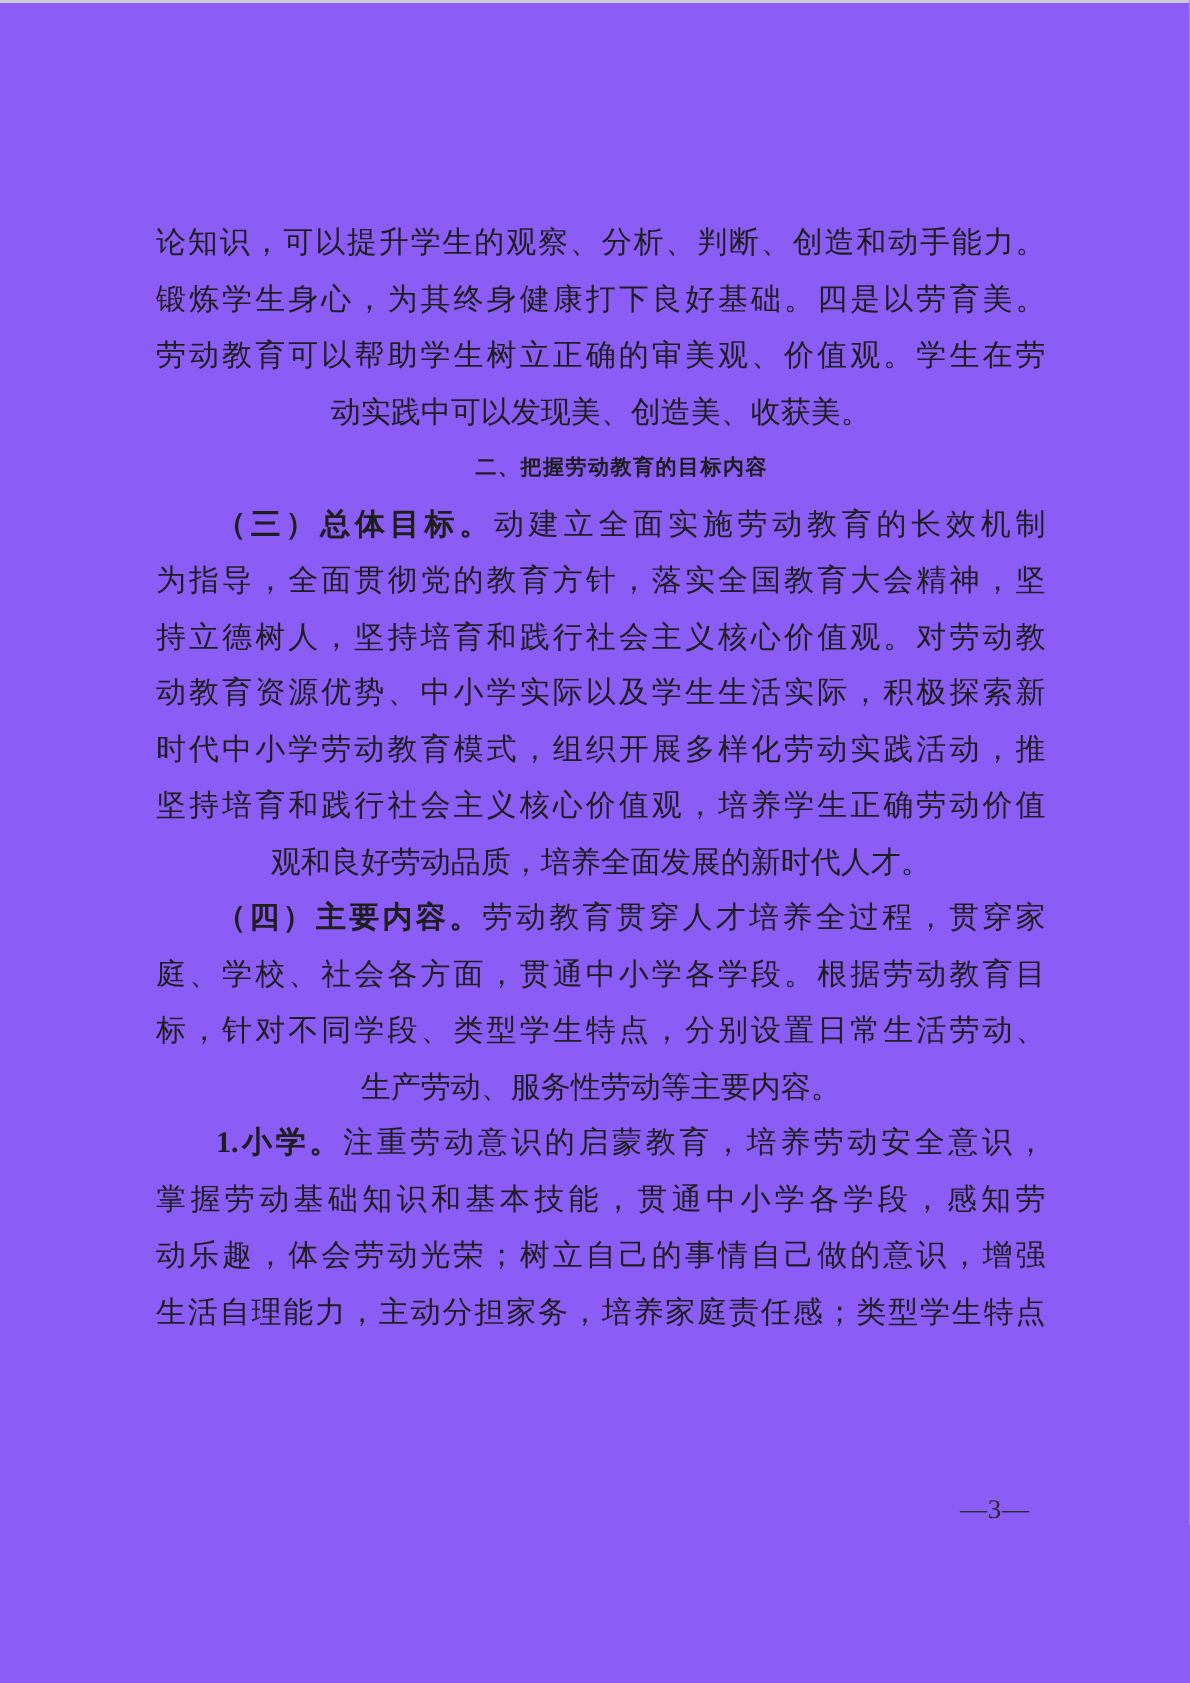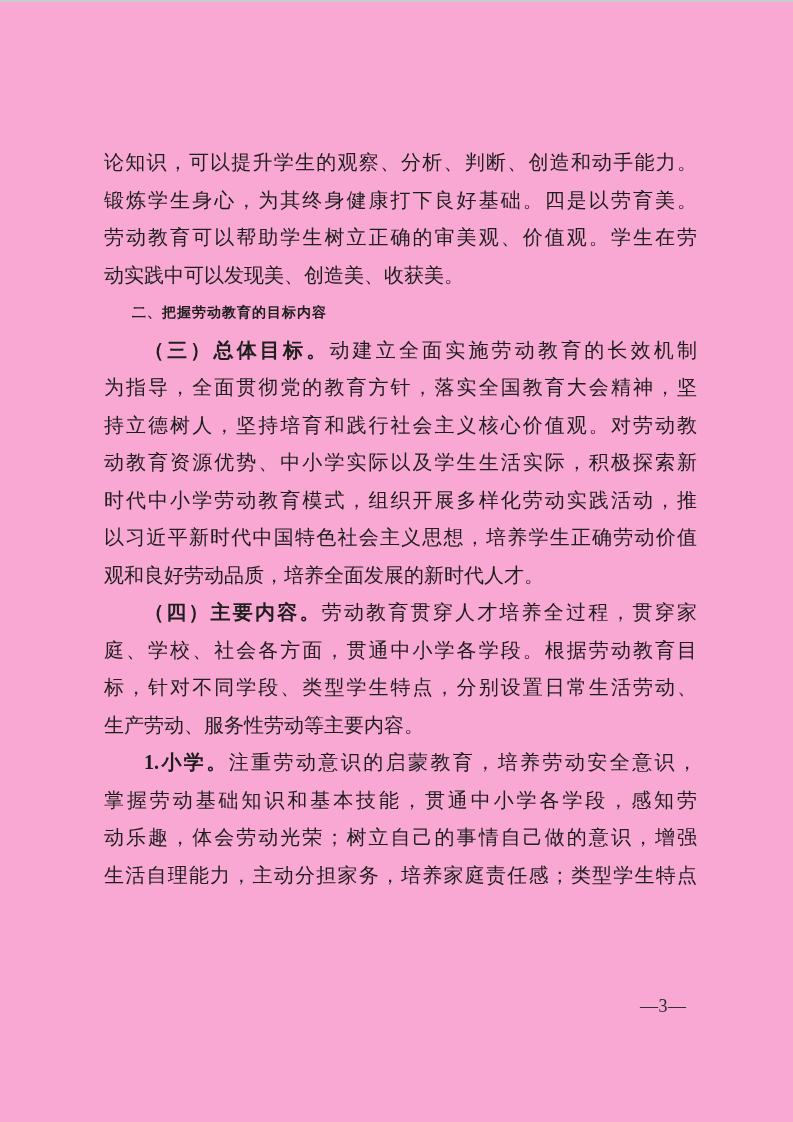--- a/index.html
+++ b/index.html
@@ -4,39 +4,39 @@
 <style>
   html, body { margin: 0; padding: 0; }
   body {
     width: 793px; height: 1122px;
     background: #ffffff;
     font-family: "Liberation Serif", "DejaVu Serif", serif;
   }
   .page {
     position: relative;
     width: 793px; height: 1122px;
-    background: #f9a8d4;
+    background: #8b5cf6;
     overflow: hidden;
   }
   .top-edge {
     position: absolute; top: 0; left: 0;
     width: 793px; height: 2px;
     background: #c9cdd1;
   }
   .content {
     position: absolute;
     left: 104px; top: 144px;
     width: 593px;
     color: #1e1e1e;
     font-size: 20px;
   }
   .ln {
     line-height: 37.5px;
     height: 37.5px;
-    text-align: left;
+    text-align: center;
     white-space: nowrap;
   }
   .ln.j {
     white-space: normal;
     text-align: justify;
     text-align-last: justify;
     text-justify: inter-character;
   }
   .ln.ind { text-indent: 2em; }
   .ln.hd {
@@ -67,21 +67,21 @@
     <div class="ln j"><span class="bld"></span><span>劳动教育可以帮助学生树立正确的审美观、价值观。学生在劳</span></div>
     <div class="ln"><span class="bld"></span><span>动实践中可以发现美、创造美、收获美。</span></div>
 
     <div class="ln hd ind"><span class="bld">二、把握劳动教育的目标内容</span><span></span></div>
 
     <div class="ln j ind"><span class="bld">（三）总体目标。</span><span>动建立全面实施劳动教育的长效机制</span></div>
     <div class="ln j"><span class="bld"></span><span>为指导，全面贯彻党的教育方针，落实全国教育大会精神，坚</span></div>
     <div class="ln j"><span class="bld"></span><span>持立德树人，坚持培育和践行社会主义核心价值观。对劳动教</span></div>
     <div class="ln j"><span class="bld"></span><span>动教育资源优势、中小学实际以及学生生活实际，积极探索新</span></div>
     <div class="ln j"><span class="bld"></span><span>时代中小学劳动教育模式，组织开展多样化劳动实践活动，推</span></div>
-    <div class="ln j"><span class="bld"></span><span>以习近平新时代中国特色社会主义思想，培养学生正确劳动价值</span></div>
+    <div class="ln j"><span class="bld"></span><span>坚持培育和践行社会主义核心价值观，培养学生正确劳动价值</span></div>
     <div class="ln"><span class="bld"></span><span>观和良好劳动品质，培养全面发展的新时代人才。</span></div>
 
     <div class="ln j ind"><span class="bld">（四）主要内容。</span><span>劳动教育贯穿人才培养全过程，贯穿家</span></div>
     <div class="ln j"><span class="bld"></span><span>庭、学校、社会各方面，贯通中小学各学段。根据劳动教育目</span></div>
     <div class="ln j"><span class="bld"></span><span>标，针对不同学段、类型学生特点，分别设置日常生活劳动、</span></div>
     <div class="ln"><span class="bld"></span><span>生产劳动、服务性劳动等主要内容。</span></div>
 
     <div class="ln j ind"><span class="bld">1.小学。</span><span>注重劳动意识的启蒙教育，培养劳动安全意识，</span></div>
     <div class="ln j"><span class="bld"></span><span>掌握劳动基础知识和基本技能，贯通中小学各学段，感知劳</span></div>
     <div class="ln j"><span class="bld"></span><span>动乐趣，体会劳动光荣；树立自己的事情自己做的意识，增强</span></div>

